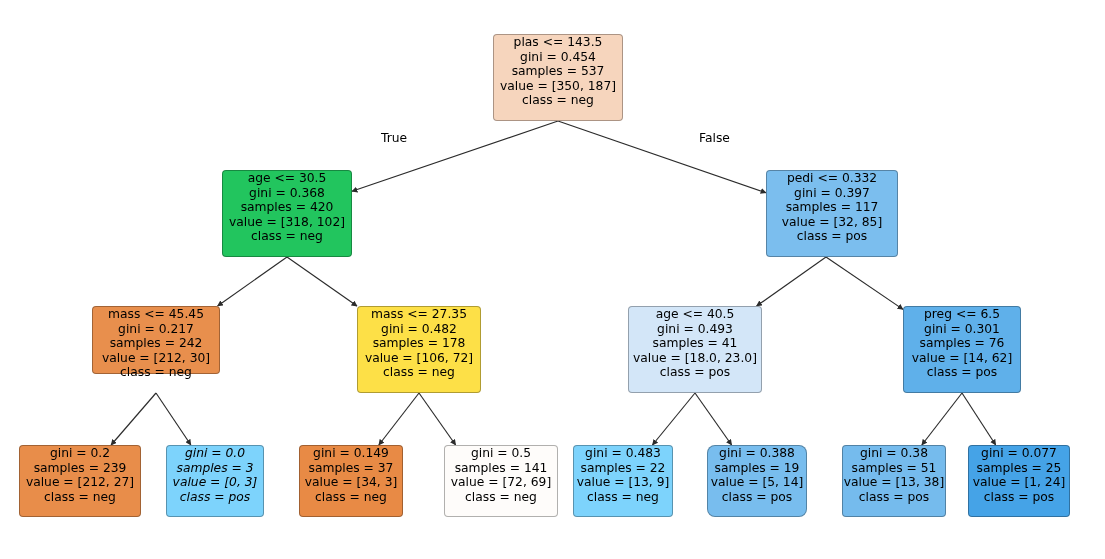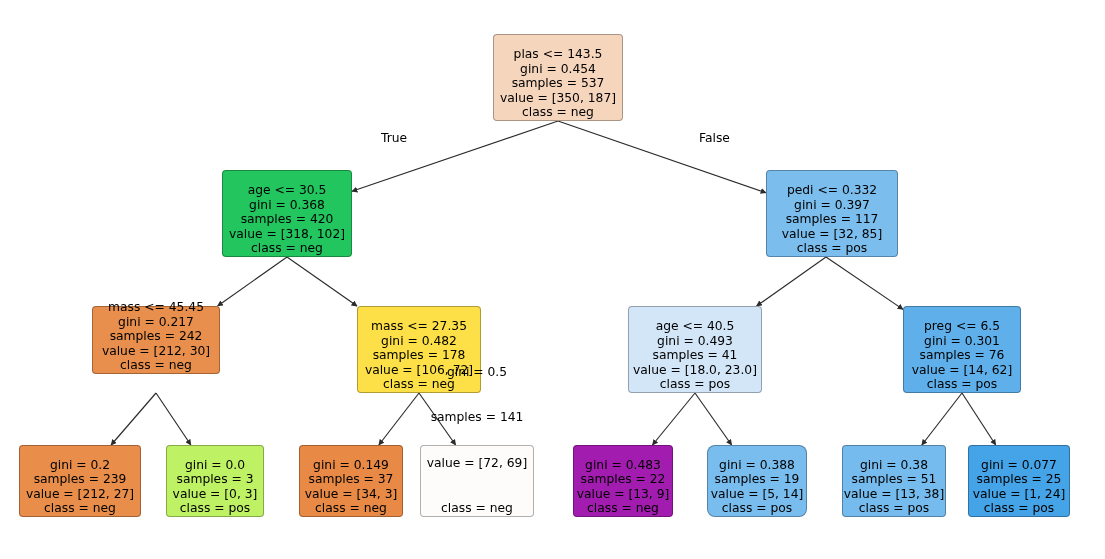--- a/index.html
+++ b/index.html
@@ -24,21 +24,21 @@
     pointer-events: none;
   }
   .node {
     position: absolute;
     box-sizing: border-box;
     border-radius: 4px;
     border: 1px solid rgba(0,0,0,0.30);
     display: flex;
     flex-direction: column;
     align-items: center;
-    justify-content: flex-end;
+    justify-content: flex-start;
     text-align: center;
     color: #000000;
     font-size: 12.3px;
     line-height: 14.6px;
     white-space: nowrap;
     letter-spacing: 0px;
   }
   .node .ln { display: block; }
   .edge-label {
     position: absolute;
@@ -124,39 +124,39 @@
         <span class="ln">samples = 76</span>
         <span class="ln">value = [14, 62]</span>
         <span class="ln">class = pos</span>
       </div>
       <div class="node" style="left: 19px; top: 445px; width: 122px; height: 72px; background: rgb(232, 141, 74);">
         <span class="ln">gini = 0.2</span>
         <span class="ln">samples = 239</span>
         <span class="ln">value = [212, 27]</span>
         <span class="ln">class = neg</span>
       </div>
-      <div class="node" style="left: 166px; top: 445px; width: 98px; height: 72px; background: #bef264;">
+      <div class="node" style="left: 166px; top: 445px; width: 98px; height: 72px; background: #7dd3fc; font-style: italic;">
         <span class="ln">gini = 0.0</span>
         <span class="ln">samples = 3</span>
         <span class="ln">value = [0, 3]</span>
         <span class="ln">class = pos</span>
       </div>
       <div class="node" style="left: 299px; top: 445px; width: 104px; height: 72px; background: rgb(232, 138, 69);">
         <span class="ln">gini = 0.149</span>
         <span class="ln">samples = 37</span>
         <span class="ln">value = [34, 3]</span>
         <span class="ln">class = neg</span>
       </div>
-      <div class="node" style="left: 420px; top: 445px; width: 114px; height: 72px; background: rgb(254, 252, 250); gap: 31px;">
+      <div class="node" style="left: 444px; top: 445px; width: 114px; height: 72px; background: rgb(254, 252, 250);">
         <span class="ln">gini = 0.5</span>
         <span class="ln">samples = 141</span>
         <span class="ln">value = [72, 69]</span>
         <span class="ln">class = neg</span>
       </div>
-      <div class="node" style="left: 573px; top: 445px; width: 100px; height: 72px; background: #a21caf;">
+      <div class="node" style="left: 573px; top: 445px; width: 100px; height: 72px; background: #7dd3fc;">
         <span class="ln">gini = 0.483</span>
         <span class="ln">samples = 22</span>
         <span class="ln">value = [13, 9]</span>
         <span class="ln">class = neg</span>
       </div>
       <div class="node" style="left: 707px; top: 445px; width: 100px; height: 72px; background: rgb(120, 189, 238); border-radius: 8px;">
         <span class="ln">gini = 0.388</span>
         <span class="ln">samples = 19</span>
         <span class="ln">value = [5, 14]</span>
         <span class="ln">class = pos</span>

